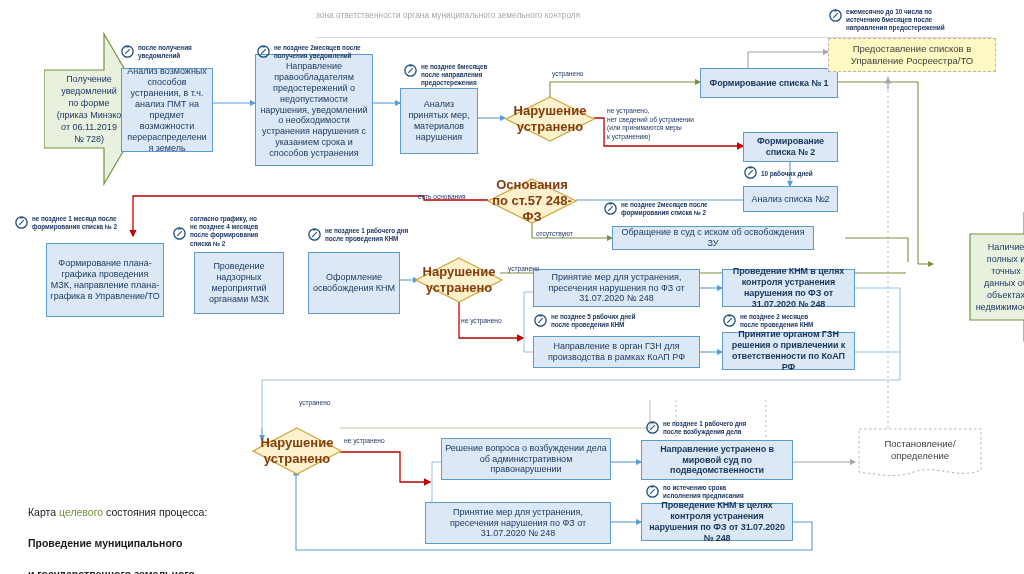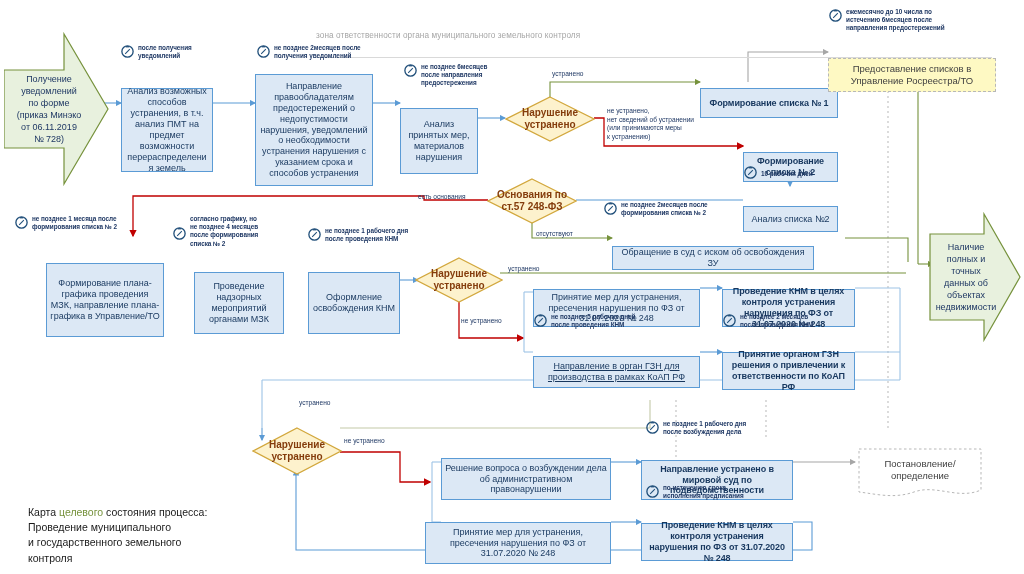--- a/index.html
+++ b/index.html
@@ -1,20 +1,20 @@
 <!DOCTYPE html>
 <html><head>
 <meta charset="utf-8">
 <style>
   html,body{margin:0;padding:0;background:#ffffff;}
   body{font-family:"Liberation Sans","DejaVu Sans",sans-serif;}
   #canvas{position:relative;width:1024px;height:574px;background:#fff;overflow:hidden;}
 
   
-  .abs{position:absolute;box-sizing:border-box;margin-top:20px;}
+  .abs{position:absolute;box-sizing:border-box;}
 
   
   .pbox{
     background:#dce8f5;
     border:1.2px solid #5b9bd5;
     display:flex;align-items:center;justify-content:center;
     text-align:center;
     color:#17375e;
     font-size:9px;
     line-height:1.22;
@@ -35,26 +35,26 @@
     position:absolute;color:#404040;font-size:9.5px;line-height:1.3;
     display:flex;align-items:center;justify-content:center;text-align:center;
   }
 
   
   .diamond-wrap{position:absolute;}
   .diamond-wrap svg{position:absolute;left:0;top:0;}
   .diamond-label{
     position:absolute;left:0;top:0;width:100%;height:100%;
     display:flex;align-items:center;justify-content:center;text-align:center;
-    color:#843c0c;font-size:10px;font-weight:bold;line-height:1.25;
+    color:#843c0c;font-size:13px;font-weight:bold;line-height:1.25;
     pointer-events:none;
   }
 
   
-  .chev{position:absolute;}
+  .chev{position:absolute;margin-left:40px;}
   .chev svg{position:absolute;left:0;top:0;}
   .chev .chev-label{
     position:absolute;left:0;top:0;width:100%;height:100%;
     display:flex;align-items:center;justify-content:center;text-align:center;
     color:#1f3864;font-size:9px;line-height:1.35;pointer-events:none;
     padding-right:16px;box-sizing:border-box;
   }
   .chev.right .chev-label{padding-right:22px;padding-left:4px;}
 
   
@@ -66,21 +66,21 @@
   .elab{position:absolute;font-size:6.6px;color:#1f3864;line-height:1.3;white-space:nowrap;}
   .elab.wrapy{white-space:normal;}
 
   
   .zone-title{position:absolute;color:#a6a6a6;font-size:8.2px;letter-spacing:.1px;}
   .zone-line{position:absolute;background:#d9d9d9;}
 
   
   .cap{position:absolute;font-size:10.5px;color:#1a1a1a;line-height:1.45;}
   .cap .g{color:#76923c;}
-  .cap .b{font-weight:normal;}
+  .cap .b{font-weight:bold;margin-top:16px;}
 
   
   #links{position:absolute;left:0;top:0;width:1024px;height:574px;pointer-events:none;}
 </style>
 </head>
 <body>
 
 <div id="canvas">
 
   <svg id="links" viewBox="0 0 1024 574">
@@ -204,21 +204,21 @@
   <div class="abs pbox" style="left:743px;top:186px;width:95px;height:26px;">Анализ списка №2</div>
   <div class="abs dbox" style="left:828px;top:38px;width:168px;height:34px;">Предоставление списков в Управление Росреестра/ТО</div>
   <div class="abs pbox" style="left:612px;top:226px;width:202px;height:24px;">Обращение в суд с иском об  освобождения ЗУ</div>
 
   <div class="abs pbox" style="left:46px;top:243px;width:118px;height:74px;">Формирование плана-графика проведения МЗК, направление плана-графика в Управление/ТО</div>
   <div class="abs pbox" style="left:194px;top:252px;width:90px;height:62px;">Проведение надзорных мероприятий органами МЗК</div>
   <div class="abs pbox" style="left:308px;top:252px;width:92px;height:62px;">Оформление освобождения КНМ</div>
 
   <div class="abs pbox" style="left:533px;top:269px;width:167px;height:38px;">Принятие мер для устранения, пресечения нарушения по ФЗ от 31.07.2020 № 248</div>
   <div class="abs pbox bold" style="left:722px;top:269px;width:133px;height:38px;">Проведение КНМ в целях контроля устранения нарушения по ФЗ от 31.07.2020 № 248</div>
-  <div class="abs pbox" style="left:533px;top:336px;width:167px;height:32px;text-decoration:underline;">Направление в орган ГЗН для производства в рамках КоАП РФ</div>
+  <div class="abs pbox" style="left:533px;top:336px;width:167px;height:32px;">Направление в орган ГЗН для производства в рамках КоАП РФ</div>
   <div class="abs pbox bold" style="left:722px;top:332px;width:133px;height:38px;">Принятие органом ГЗН решения о привлечении к ответственности по КоАП РФ</div>
 
   <div class="abs pbox" style="left:441px;top:438px;width:170px;height:42px;">Решение вопроса о возбуждении дела об административном правонарушении</div>
   <div class="abs pbox bold" style="left:641px;top:440px;width:152px;height:40px;">Направление устранено в мировой суд по подведомственности</div>
   <div class="abs pbox" style="left:425px;top:502px;width:186px;height:42px;">Принятие мер для устранения, пресечения нарушения по ФЗ от 31.07.2020 № 248</div>
   <div class="abs pbox bold" style="left:641px;top:503px;width:152px;height:38px;">Проведение КНМ в целях контроля устранения нарушения по ФЗ от 31.07.2020 № 248</div>
 
   <div class="abs" style="left:858px;top:428px;width:124px;height:52px;">
     <svg width="124" height="52" viewBox="0 0 124 52">
       <path d="M1,1 L123,1 L123,42 C100,52 78,36 56,44 C36,51 18,46 1,44 Z" fill="#ffffff" stroke="#b7b7b7" stroke-width="1" stroke-dasharray="2.5,2.5"></path>

